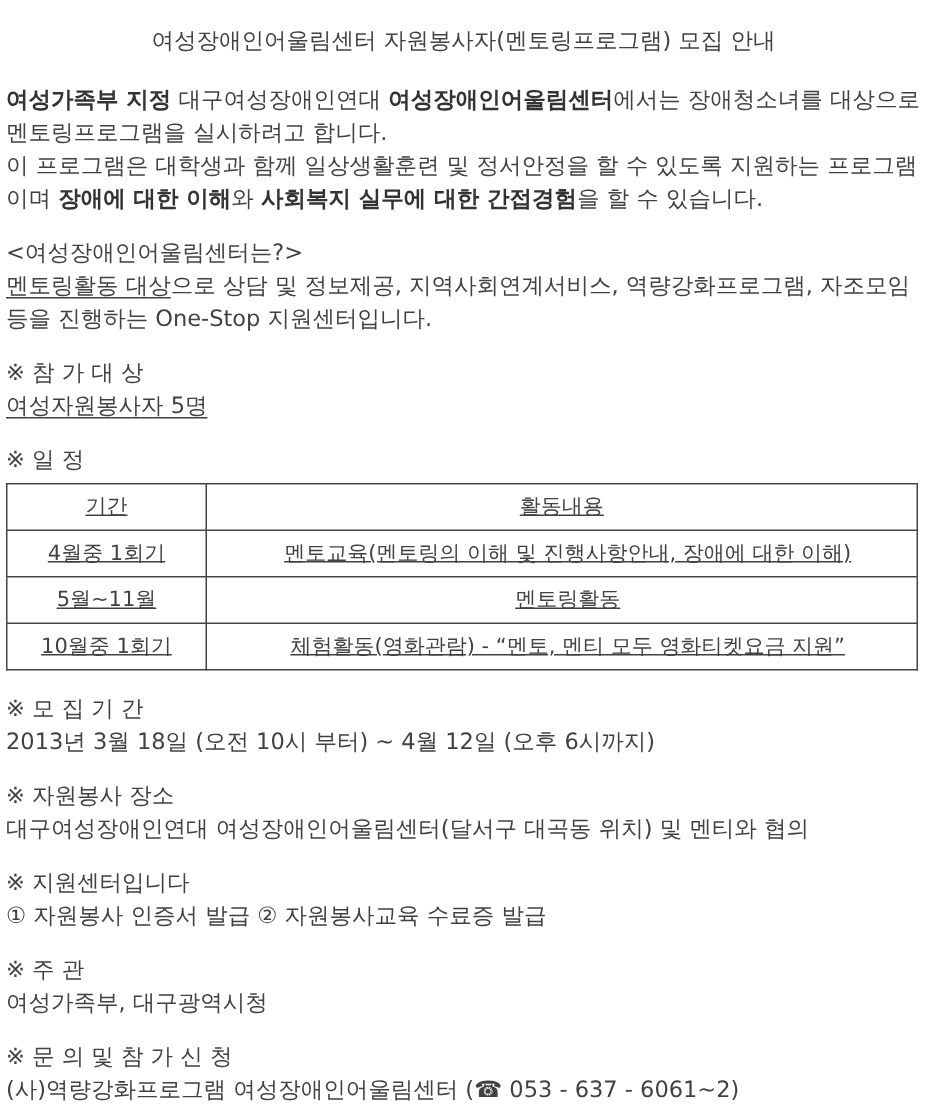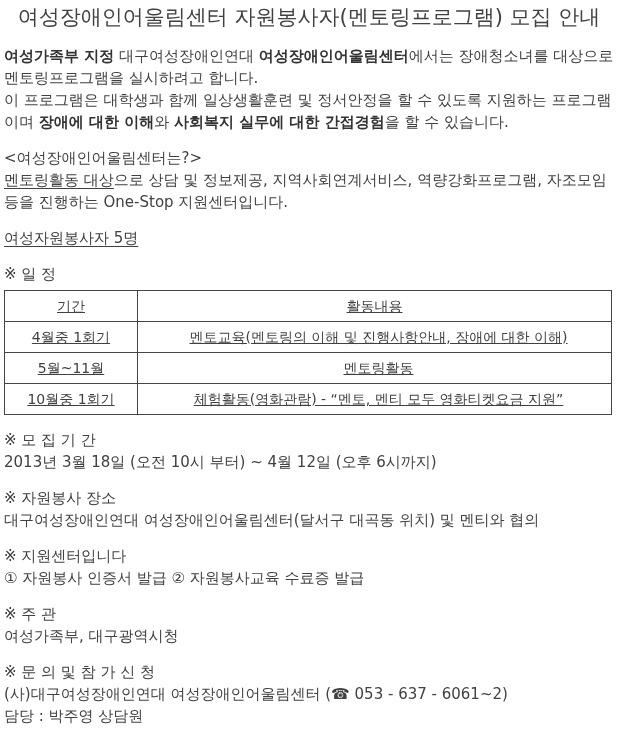--- a/index.html
+++ b/index.html
@@ -8,23 +8,23 @@
     background: #ffffff;
     color: #414141;
     font-family: "DejaVu Sans", "Liberation Sans", sans-serif;
     font-size: 15px;
     line-height: 22px;
     overflow: hidden;
   }
   .doc { padding: 3px 4px 0 4px; }
   .title {
     text-align: center;
-    font-size: 21px;
+    font-size: 15px;
     line-height: 24px;
-    margin: 2px 0 16px 0;
+    margin: 12px 0 16px 0;
     white-space: nowrap;
   }
   p { margin: 0; }
   strong { font-weight: 700; color: #333333; margin-top: 28px; }
   .section { margin-top: 14px; }
   .u { text-decoration: underline; text-underline-offset: 3px; }
   table.schedule {
     border-collapse: collapse;
     width: 608px;
     margin-top: 5px;
@@ -56,20 +56,21 @@
   <p><strong>여성가족부 지정</strong><span> 대구여성장애인연대 </span><strong>여성장애인어울림센터</strong><span>에서는 장애청소녀를 대상으로 멘토링프로그램을 실시하려고 합니다.</span></p>
 
   <p><span>이 프로그램은 대학생과 함께 일상생활훈련 및 정서안정을 할 수 있도록 지원하는 프로그램이며 </span><strong>장애에 대한 이해</strong><span>와 </span><strong>사회복지 실무에 대한 간접경험</strong><span>을 할 수 있습니다.</span></p>
 
   <div class="section">
     <div>&lt;여성장애인어울림센터는?&gt;</div>
     <p><span class="u">멘토링활동 대상</span><span>으로 상담 및 정보제공, 지역사회연계서비스, 역량강화프로그램, 자조모임 등을 진행하는 One-Stop 지원센터입니다.</span></p>
   </div>
 
   <div class="section">
+    <div>※ 참 가 대 상</div>
     <div><span class="u">여성자원봉사자 5명</span></div>
   </div>
 
   <div class="section">
     <div>※ 일 정</div>
     <table class="schedule">
       <thead>
         <tr>
           <th class="col-period">기간</th>
           <th class="col-activity">활동내용</th>
@@ -107,17 +108,17 @@
     <div>① 자원봉사 인증서 발급 ② 자원봉사교육 수료증 발급</div>
   </div>
 
   <div class="section">
     <div>※ 주 관</div>
     <div>여성가족부, 대구광역시청</div>
   </div>
 
   <div class="section">
     <div>※ 문 의 및 참 가 신 청</div>
-    <div><span>(사)대구여성장애인연대 여성장애인어울림센터 (</span><span class="phone-glyph">☎</span><span> 053 - 637 - 6061~2)</span></div>
+    <div><span>(사)역량강화프로그램 여성장애인어울림센터 (</span><span class="phone-glyph">☎</span><span> 053 - 637 - 6061~2)</span></div>
     <div>담당 : 박주영 상담원</div>
   </div>
 
 </div>
 
 </body></html>

